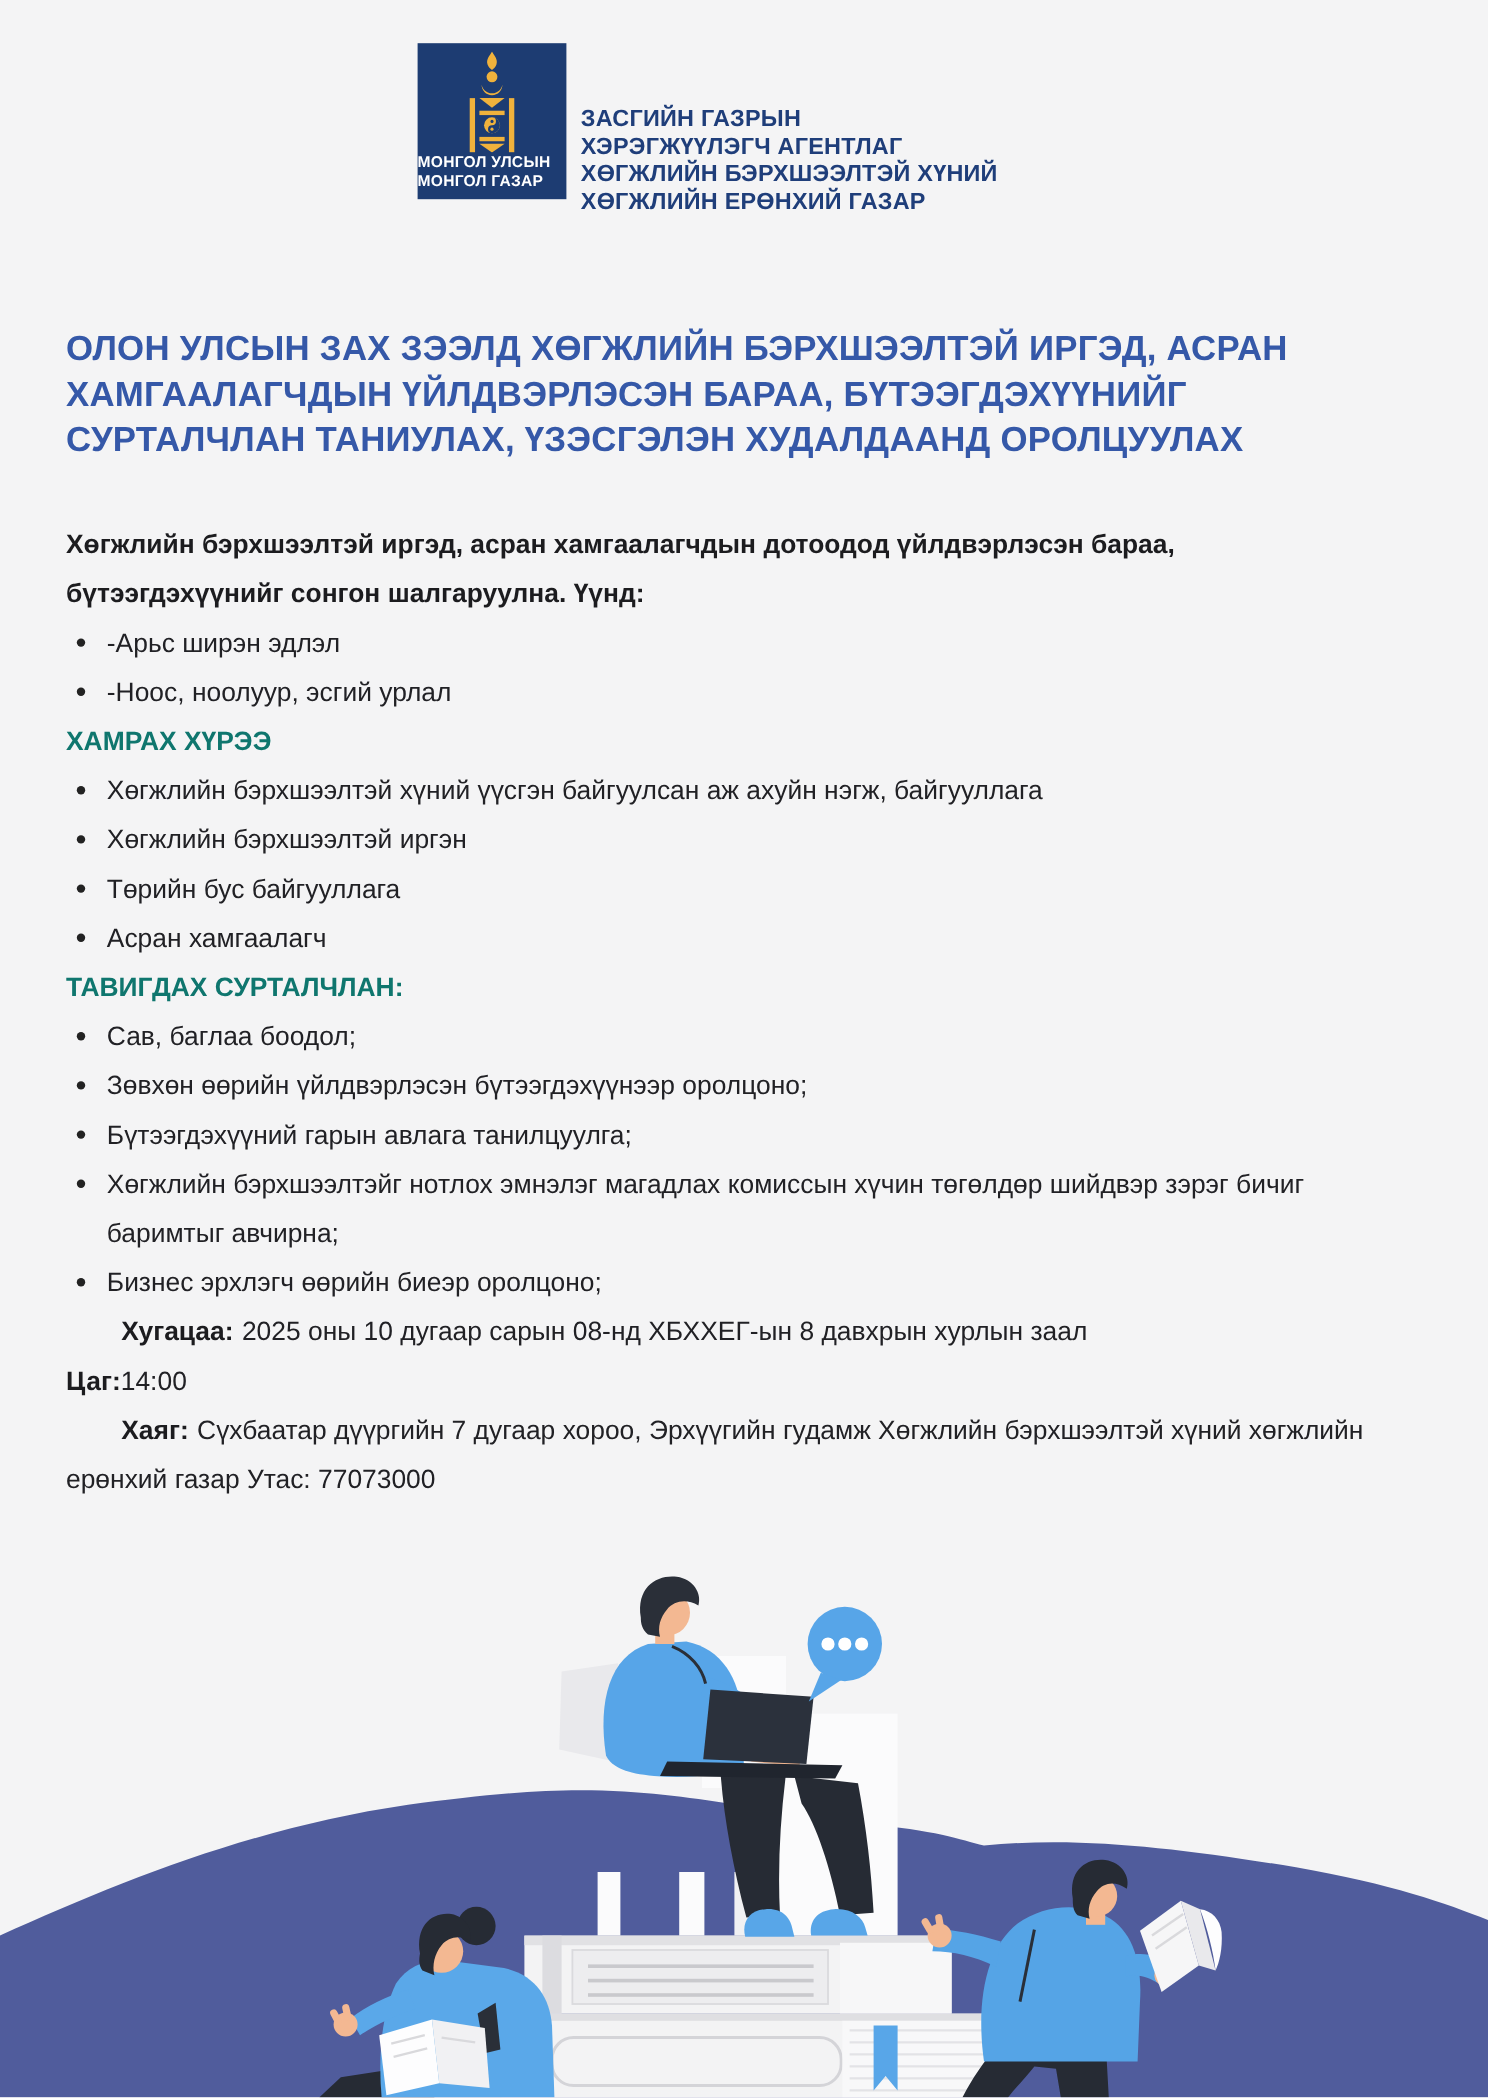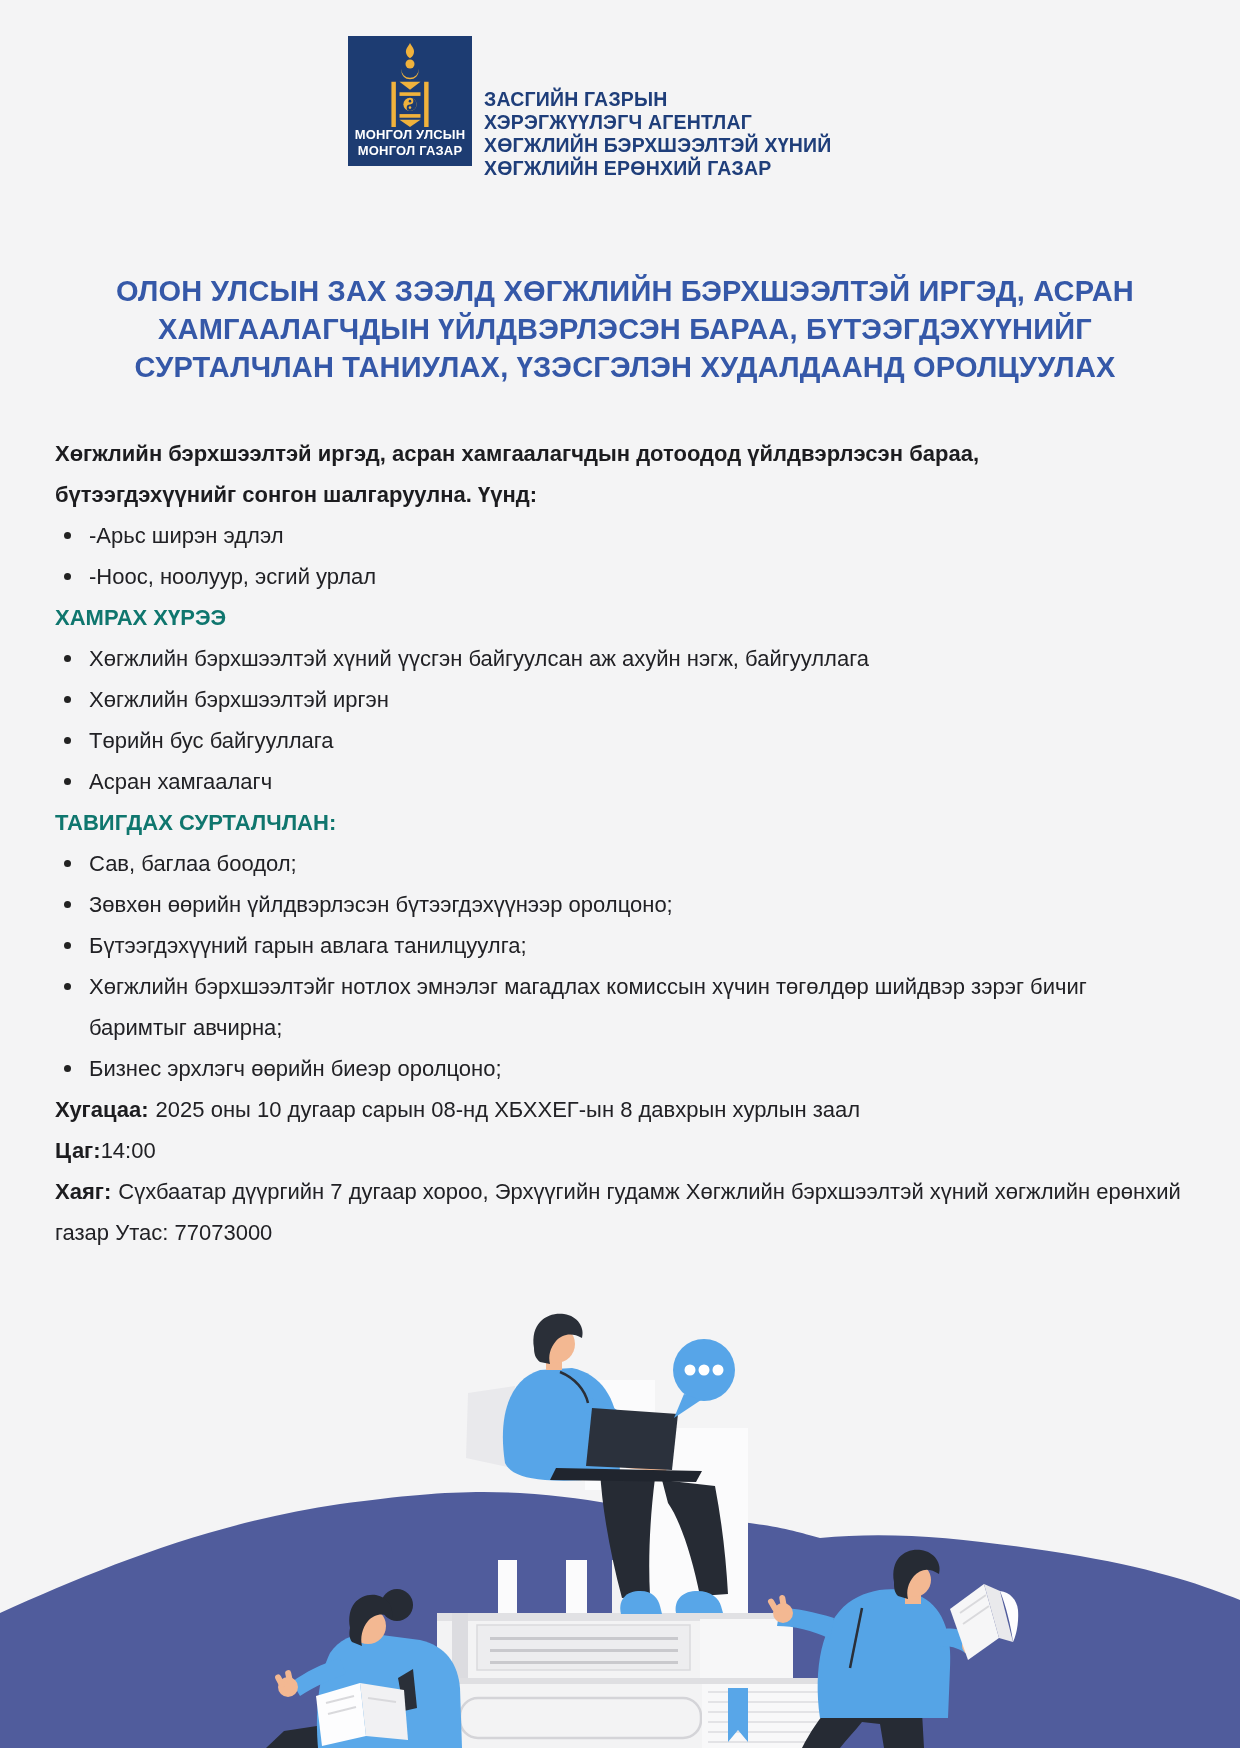--- a/index.html
+++ b/index.html
@@ -4,40 +4,40 @@
 <style>
   * { margin:0; padding:0; box-sizing:border-box; }
   html,body { width:1240px; height:1748px; }
   body { font-family:"Liberation Sans","DejaVu Sans",sans-serif; background:#f4f4f5; }
   .page { position:relative; width:1240px; height:1748px; overflow:hidden; background:#f4f4f5; }
 
   
   .header { position:absolute; left:348px; top:36px; display:flex; }
   .logo-box { width:124px; height:130px; background:#1d3c72; position:relative; flex:none; }
   .logo-box svg { position:absolute; left:50%; top:7px; transform:translateX(-50%); }
-  .logo-text { position:absolute; left:0; right:0; bottom:7px; text-align:center;
+  .logo-text { position:absolute; left:0; right:0; bottom:7px; 
                color:#ffffff; font-weight:700; font-size:13px; line-height:16px; letter-spacing:.2px; }
   .agency { margin-left:12px; padding-top:52px; }
   .agency div { color:#1f3e7a; font-weight:700; font-size:19.5px; line-height:23px; letter-spacing:.2px; }
 
   
-  .title { position:absolute; left:55px; top:272px; width:1140px;text-align:center; }
+  .title { position:absolute; left:55px; top:272px; width:1140px; }
   .title div { color:#3558a8; font-weight:800; font-size:29px; line-height:38px; letter-spacing:.2px; }
 
   
   .content { position:absolute; left:55px; top:433px; width:1135px; color:#212125;
              font-size:22px; line-height:41px; }
   .content .intro div { font-weight:700; color:#1c1c1f; }
   .content h2 { font-size:22px; line-height:41px; font-weight:800; color:#0f766e; }
   .content ul { list-style:none; }
   .content li { position:relative; padding-left:34px; }
   .content li::before { content:""; position:absolute; left:9px; top:17px;
                         width:7px; height:7px; border-radius:50%; background:#222; }
   .meta .lbl { font-weight:700; color:#1c1c1f; }
-  .meta .lbl.sp { margin-right:7px; }
+  .meta .lbl.sp { margin-right:7px;margin-left:46px; }
 
   
   .illustration { position:absolute; left:0; bottom:0; width:1240px; height:440px; }
 </style>
 </head>
 <body>
 
 <div class="page">
 
   <div class="header">

